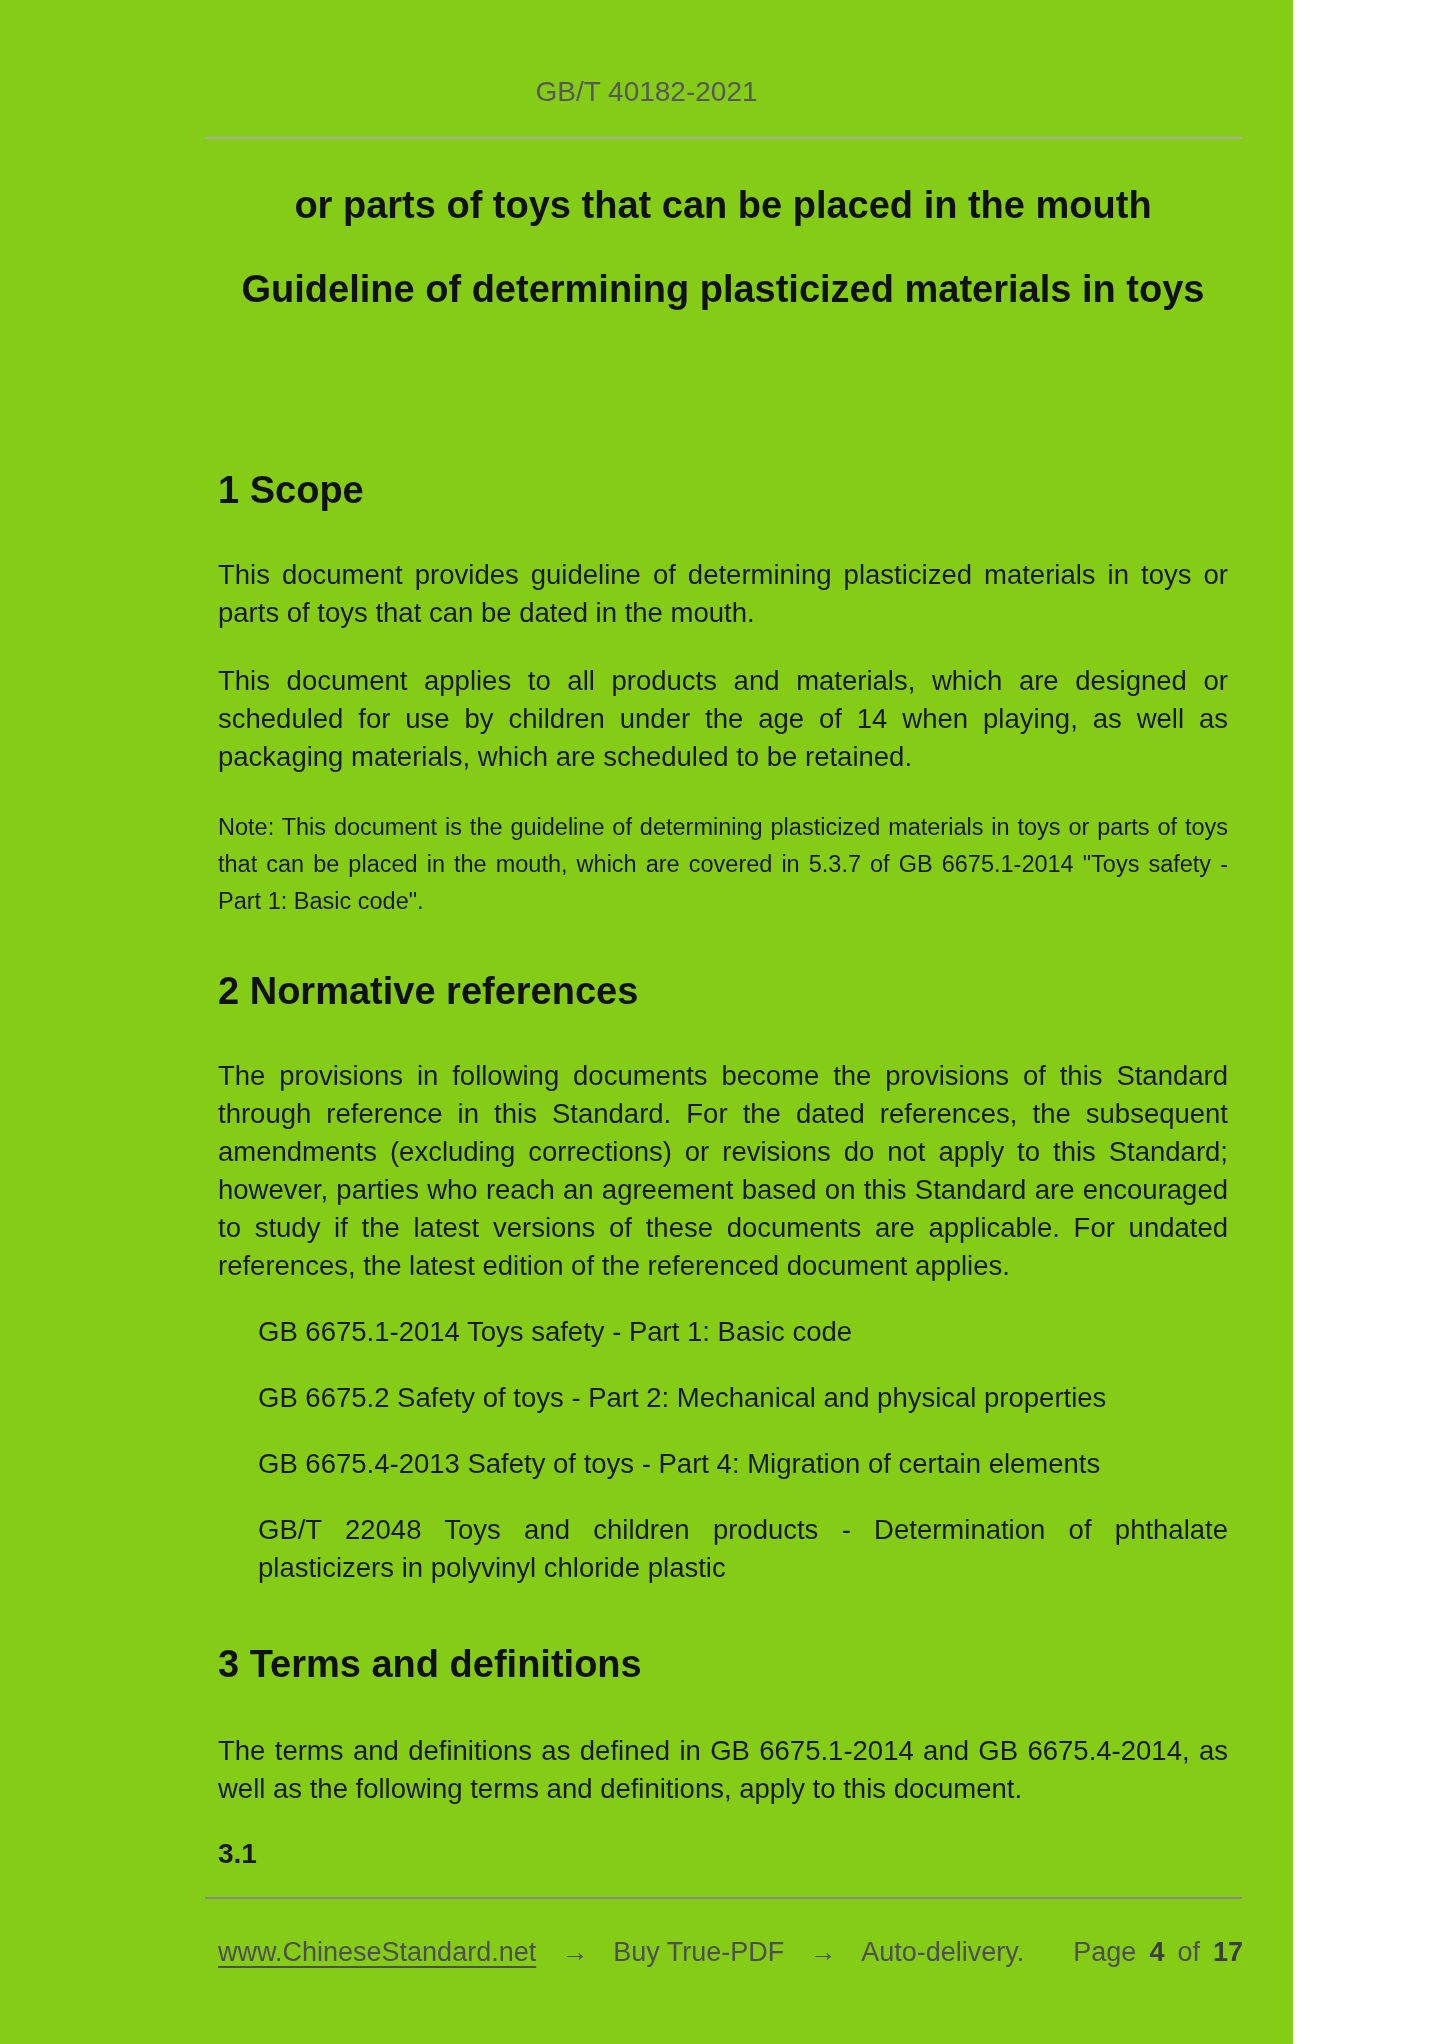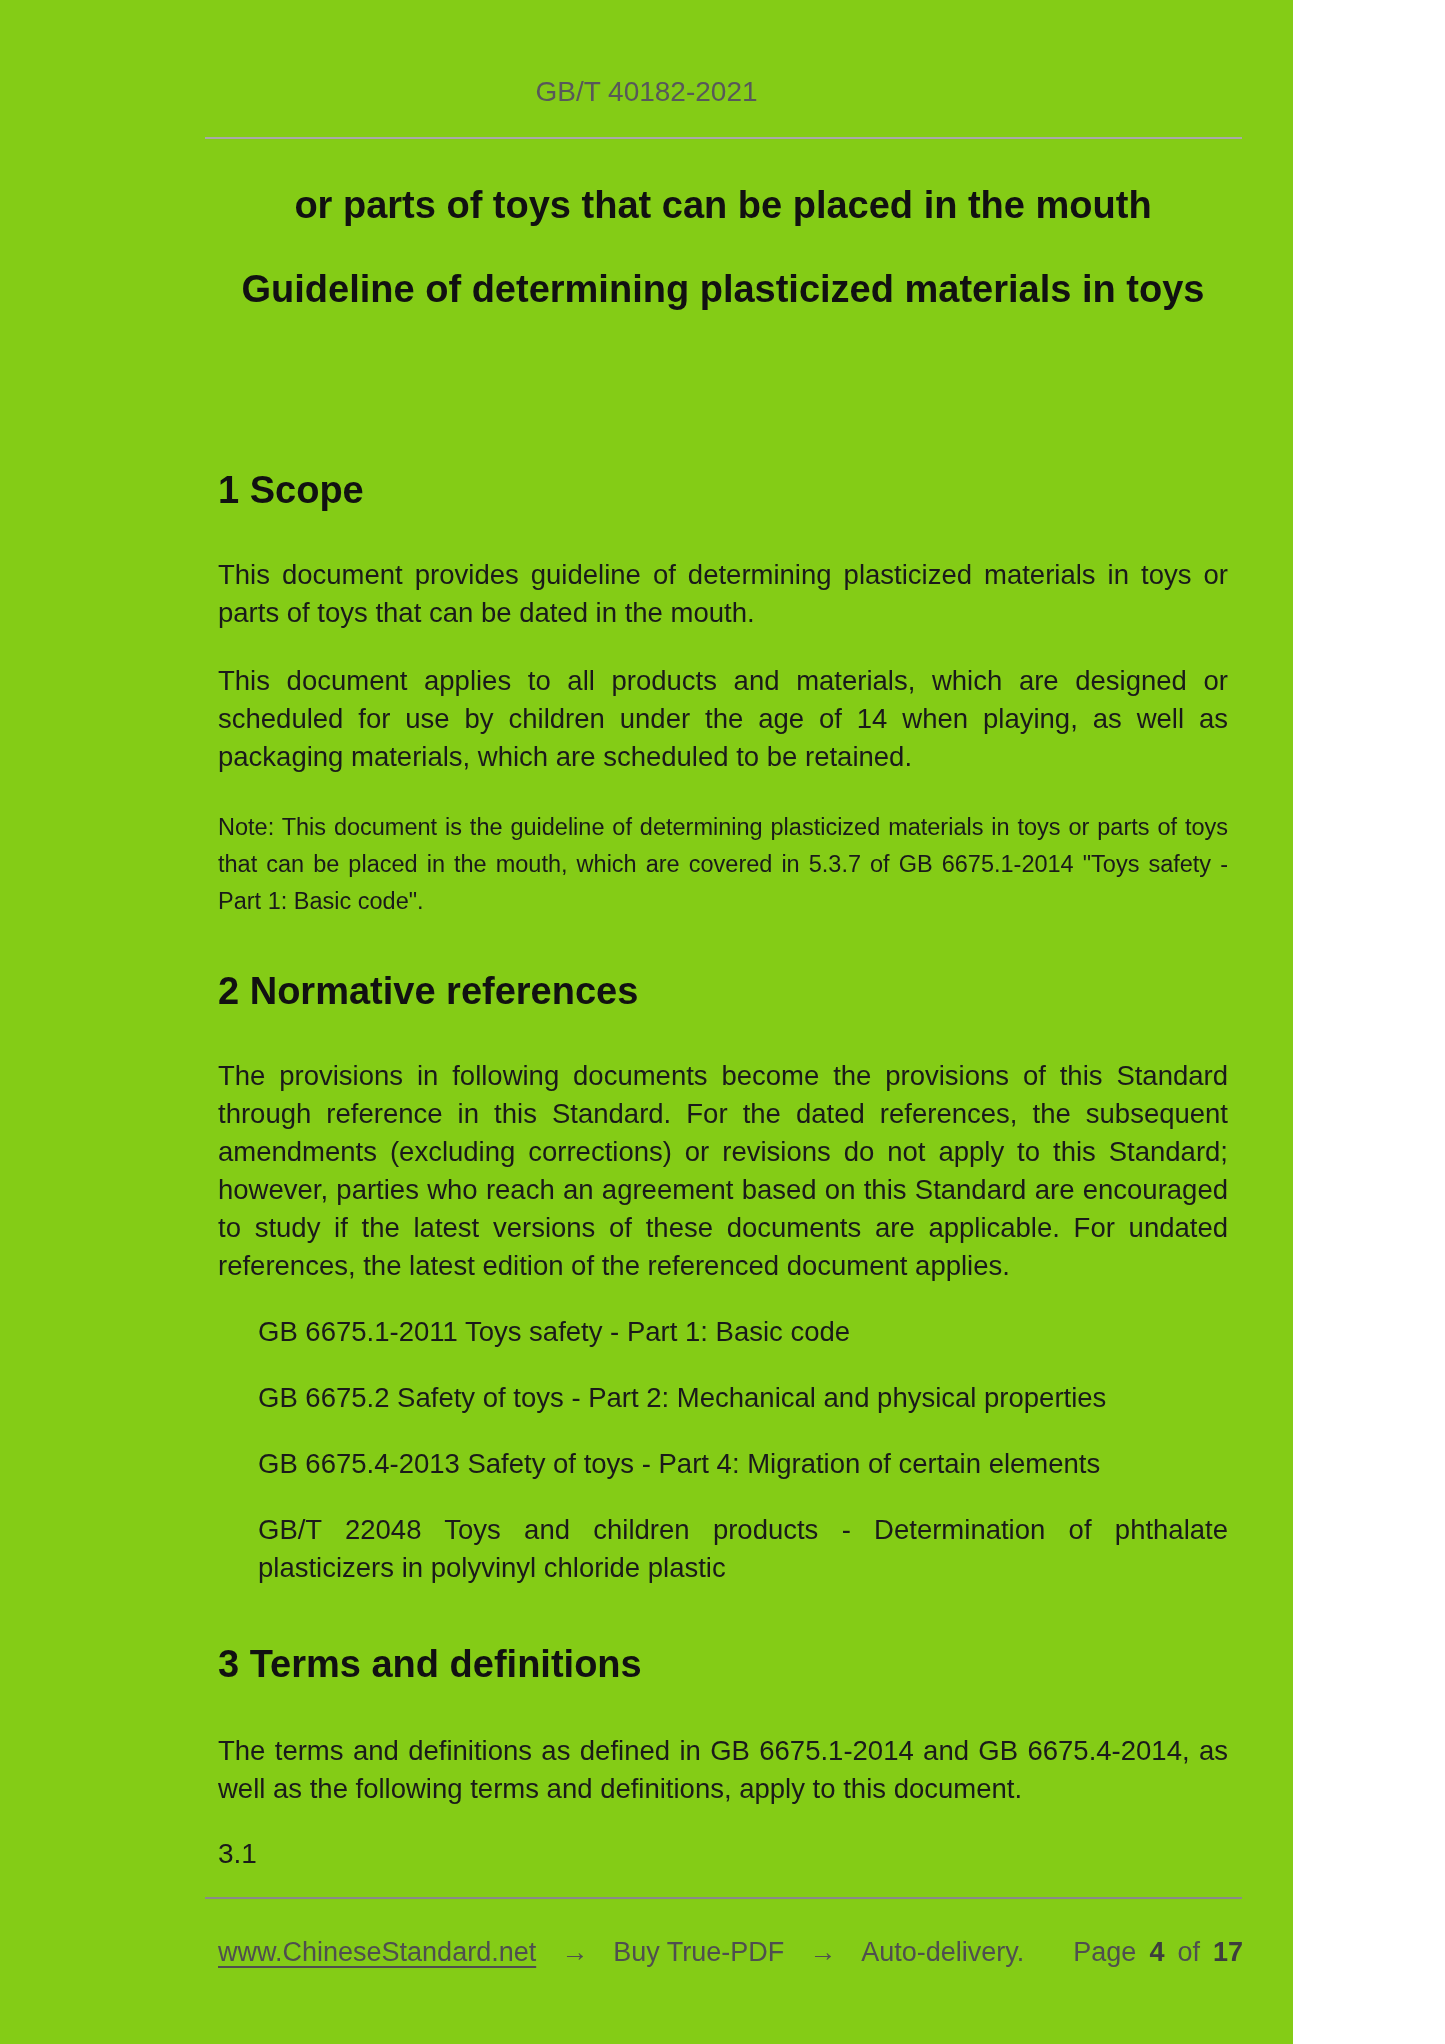--- a/index.html
+++ b/index.html
@@ -69,21 +69,21 @@
     font-size: 27.5px;
     line-height: 38px;
     text-align: justify;
   }
   .ref-first { margin-top: 26px; }
   .terms-intro { margin-top: 46px; }
   .subsection-num {
     margin-top: 20px;
     font-size: 28px;
     line-height: 38px;
-    font-weight: normal;
+    font-weight: bold;
   }
   .footer-rule {
     margin-top: 24px;
     background: #8a8a8a;
   }
   .footer-row {
     margin-left: 218px;
     width: 1025px;
     margin-top: 22px;
     display: flex;
@@ -135,21 +135,21 @@
     <p class="body-p p-after-heading">This document provides guideline of determining plasticized materials in toys or parts of toys that can be dated in the mouth.</p>
 
     <p class="body-p p-follow">This document applies to all products and materials, which are designed or scheduled for use by children under the age of 14 when playing, as well as packaging materials, which are scheduled to be retained.</p>
 
     <p class="note-p">Note: This document is the guideline of determining plasticized materials in toys or parts of toys that can be placed in the mouth, which are covered in 5.3.7 of GB 6675.1-2014 "Toys safety - Part 1: Basic code".</p>
 
     <div class="section-heading h-norm">2 Normative references</div>
 
     <p class="body-p p-after-heading">The provisions in following documents become the provisions of this Standard through reference in this Standard. For the dated references, the subsequent amendments (excluding corrections) or revisions do not apply to this Standard; however, parties who reach an agreement based on this Standard are encouraged to study if the latest versions of these documents are applicable. For undated references, the latest edition of the referenced document applies.</p>
 
-    <p class="ref-p ref-first">GB 6675.1-2011 Toys safety - Part 1: Basic code</p>
+    <p class="ref-p ref-first">GB 6675.1-2014 Toys safety - Part 1: Basic code</p>
 
     <p class="ref-p">GB 6675.2 Safety of toys - Part 2: Mechanical and physical properties</p>
 
     <p class="ref-p">GB 6675.4-2013 Safety of toys - Part 4: Migration of certain elements</p>
 
     <p class="ref-p">GB/T 22048 Toys and children products - Determination of phthalate plasticizers in polyvinyl chloride plastic</p>
 
     <div class="section-heading h-terms">3 Terms and definitions</div>
 
     <p class="body-p terms-intro">The terms and definitions as defined in GB 6675.1-2014 and GB 6675.4-2014, as well as the following terms and definitions, apply to this document.</p>

